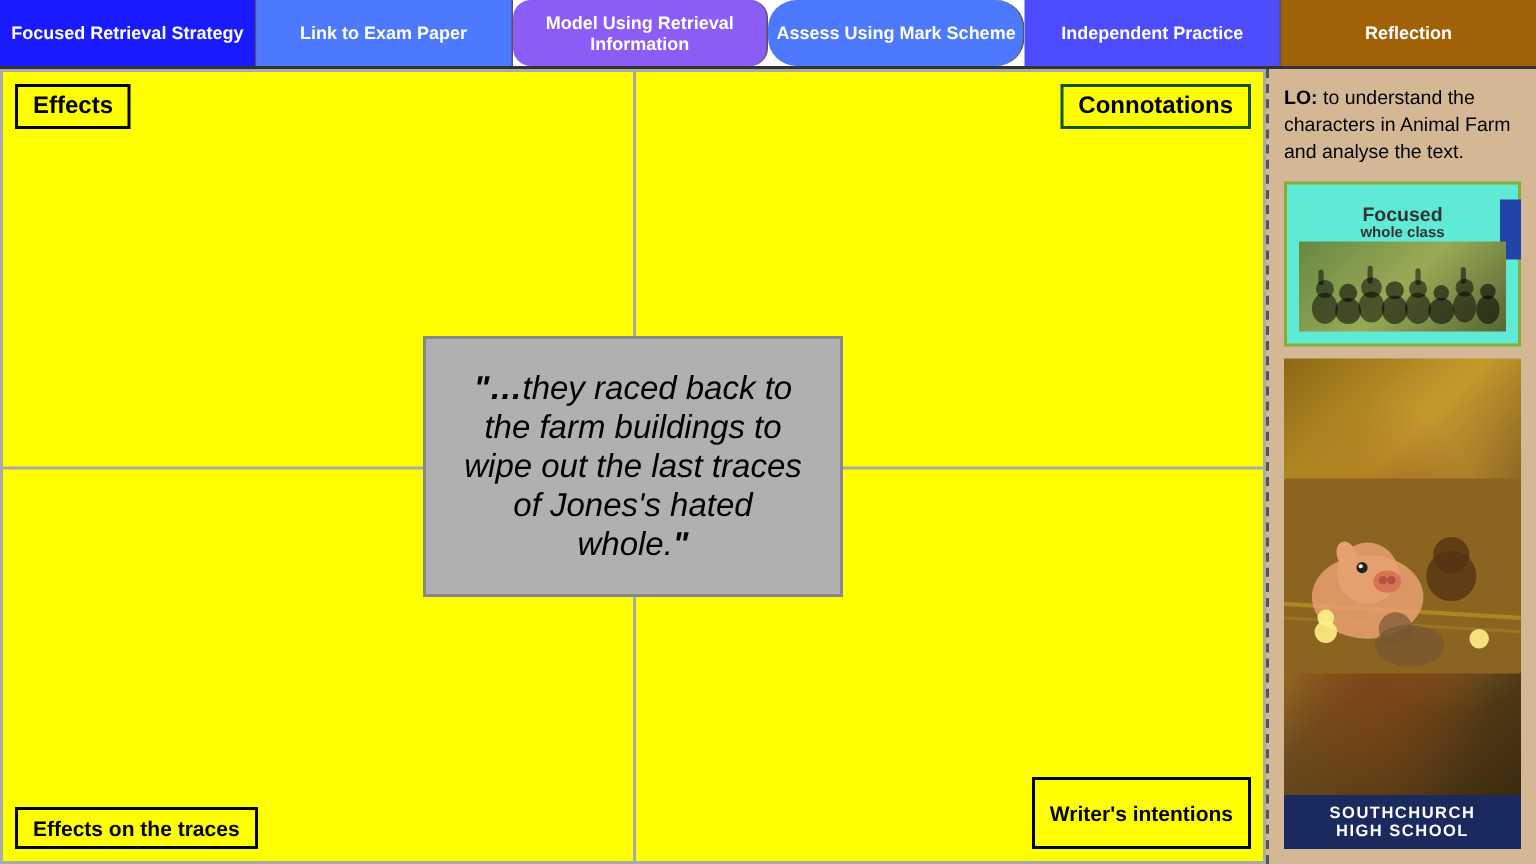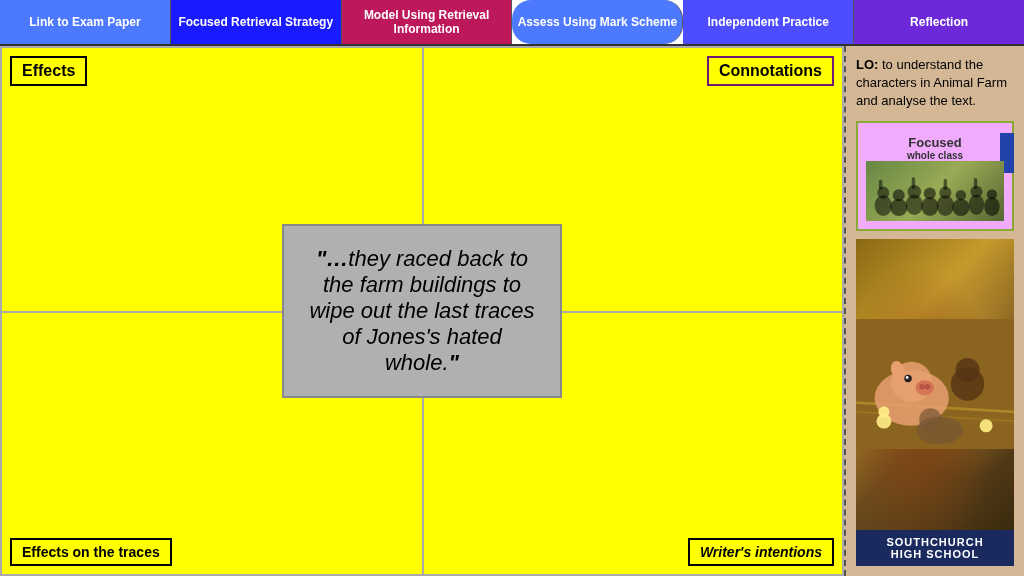--- a/index.html
+++ b/index.html
@@ -20,24 +20,24 @@
       text-align: center;
       font-size: 12px;
       font-weight: bold;
       cursor: pointer;
       border-right: 1px solid #555;
       padding: 4px;
     }
     .nav-item:last-child { border-right: none; }
     .nav-link { background-color: #4d79ff; color: white; }
     .nav-retrieval { background-color: #1a1aff; color: white; }
-    .nav-model { background-color: #be185d; color: white; }
+    .nav-model { background-color: #8b5cf6; color: white; border-radius: 12px; }
     .nav-assess { background-color: #4d79ff; color: white; border-radius: 19px; }
     .nav-independent { background-color: #4d4dff; color: white; }
-    .nav-reflection { background-color: #6d28d9; color: white; }
+    .nav-reflection { background-color: #a16207; color: white; }
 
     
     .main-content {
       display: flex;
       width: 100%;
       height: 530px;
     }
 
     
     .methods-box {
@@ -49,21 +49,21 @@
       padding: 4px 10px;
       font-size: 16px;
       font-weight: bold;
     }
 
     
     .connotations-box {
       position: absolute;
       top: 10px;
       right: 10px;
-      border: 2px solid #701a75;
+      border: 2px solid #14532d;
       background-color: #ffff00;
       padding: 4px 10px;
       font-size: 16px;
       font-weight: bold;
     }
 
     
     .effects-box {
       position: absolute;
       bottom: 10px;
@@ -75,24 +75,23 @@
       font-weight: bold;
     }
 
     
     .writers-box {
       position: absolute;
       bottom: 10px;
       right: 10px;
       border: 2px solid #000;
       background-color: #ffff00;
-      padding: 4px 10px;
+      padding: 14px 10px;
       font-size: 14px;
       font-weight: bold;
-      font-style: italic;
     }
 
     
     .quote-container {
       position: absolute;
       top: 50%;
       left: 50%;
       transform: translate(-50%, -50%);
       width: 280px;
       background-color: #b0b0b0;
@@ -118,21 +117,21 @@
     .lo-text {
       font-size: 13px;
       line-height: 1.4;
       margin-bottom: 10px;
     }
     .lo-text strong {
       font-weight: bold;
     }
 
     .focused-card {
-      background-color: #f0abfc;
+      background-color: #5eead4;
       border: 2px solid #8aaa33;
       padding: 8px;
       text-align: center;
       font-size: 13px;
       font-weight: bold;
       margin-bottom: 8px;
       position: relative;
     }
     .focused-card-image {
       width: 100%;
@@ -235,25 +234,25 @@
       inset: 0;
       border: 2px solid #aaa;
       pointer-events: none;
     }
 
   </style>
 </head>
 <body>
 
 <div class="nav-bar">
+  <div class="nav-item nav-retrieval">
+    <span>Focused Retrieval Strategy</span>
+  </div>
   <div class="nav-item nav-link">
     <span>Link to Exam Paper</span>
-  </div>
-  <div class="nav-item nav-retrieval">
-    <span>Focused Retrieval Strategy</span>
   </div>
   <div class="nav-item nav-model">
     <span>Model Using Retrieval Information</span>
   </div>
   <div class="nav-item nav-assess">
     <span>Assess Using Mark Scheme</span>
   </div>
   <div class="nav-item nav-independent">
     <span>Independent Practice</span>
   </div>

